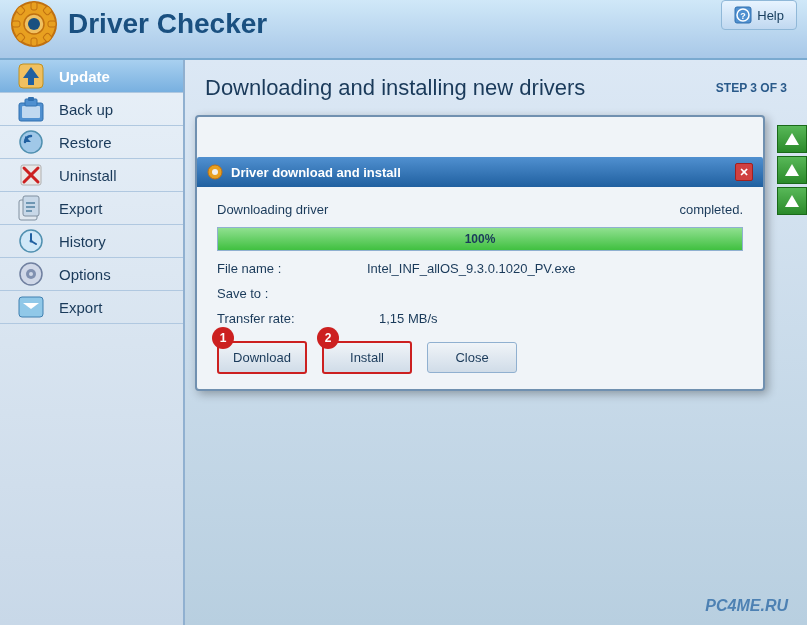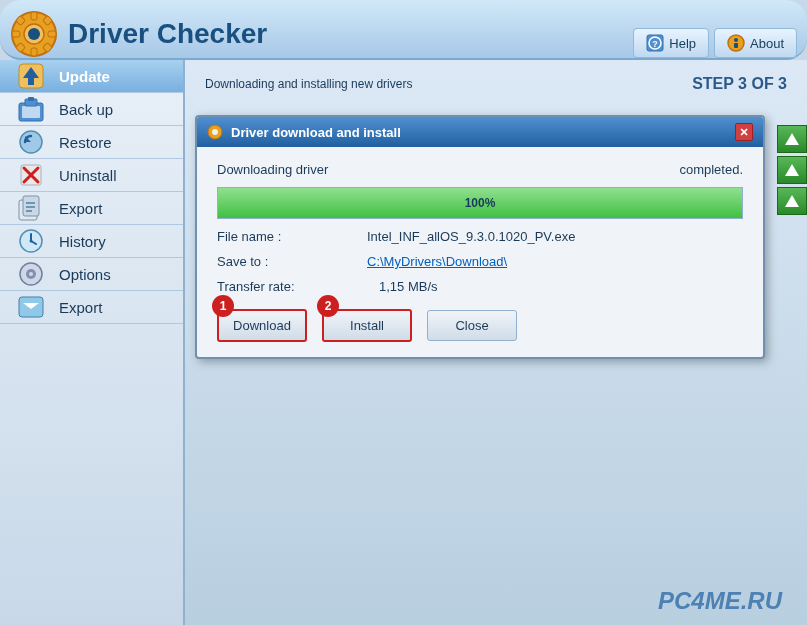--- a/index.html
+++ b/index.html
@@ -3,24 +3,23 @@
   <meta charset="utf-8">
   <style>
     * { box-sizing: border-box; margin: 0; padding: 0; }
     body { width: 807px; height: 625px; overflow: hidden; font-family: Arial, sans-serif; background: #c8d8e8; }
 
     
     #header {
       background: linear-gradient(180deg, #d0e8f8 0%, #a8c8e8 100%);
       height: 60px;
       display: flex;
-      align-items: flex-end;
+      align-items: flex-start;
       padding: 0 10px;
       border-bottom: 2px solid #7aaad0;
-      border-radius: 21px;
     }
     #header-logo {
       display: flex;
       align-items: center;
       gap: 10px;
       flex: 1;
     }
     .gear-logo {
       width: 48px;
       height: 48px;
@@ -92,25 +91,25 @@
       position: relative;
       padding: 15px 20px;
     }
     #content-header {
       display: flex;
       justify-content: space-between;
       align-items: center;
       margin-bottom: 15px;
     }
     #content-title {
+      font-size: 22px;
+      color: #1a3a5a;
+    }
+    #step-label {
       font-size: 12px;
-      color: #1a3a5a;
-    }
-    #step-label {
-      font-size: 16px;
       color: #2a5a8a;
       font-weight: bold;
     }
 
     
     #right-buttons {
       position: absolute;
       right: 0;
       top: 65px;
       display: flex;
@@ -139,20 +138,21 @@
       border-radius: 4px;
       box-shadow: 3px 3px 10px rgba(0,0,0,0.3);
     }
     #dialog-titlebar {
       background: linear-gradient(180deg, #5090d0 0%, #2060a0 100%);
       padding: 6px 10px;
       display: flex;
       align-items: center;
       gap: 8px;
       border-radius: 2px 2px 0 0;
+      margin-top: 40px;
     }
     #dialog-title-text {
       flex: 1;
       color: white;
       font-size: 13px;
       font-weight: bold;
     }
     #dialog-close-btn {
       width: 18px;
       height: 18px;
@@ -189,21 +189,21 @@
       text-decoration: underline;
     }
     .dialog-row-status {
       margin-left: auto;
       font-size: 13px;
       color: #1a3a5a;
     }
     #progress-container {
       background: white;
       border: 1px solid #90b0d0;
-      height: 32px;
+      height: 24px;
       margin-bottom: 10px;
       position: relative;
     }
     #progress-bar {
       height: 100%;
       background: linear-gradient(180deg, #90e090 0%, #40c040 100%);
       width: 100%;
     }
     #progress-text {
       position: absolute;
@@ -254,22 +254,22 @@
       min-width: 90px;
     }
     .dialog-btn.highlighted {
       border: 2px solid #cc2020;
     }
 
     
     #watermark {
       position: absolute;
       bottom: 10px;
-      right: 25px;
-      font-size: 24px;
+      right: 19px;
+      font-size: 16px;
       font-weight: bold;
       font-style: italic;
       color: #2060a0;
       opacity: 0.7;
     }
 
     
     svg { display: block; }
   </style>
 </head>
@@ -296,28 +296,20 @@
   </div>
   <div id="header-actions">
     <button class="header-btn">
       <svg width="18" height="18" viewBox="0 0 18 18">
         <rect x="1" y="1" width="16" height="16" rx="2" fill="#5090d0" stroke="#3070b0"></rect>
         <circle cx="9" cy="9" r="6" fill="none" stroke="white" stroke-width="1.5"></circle>
         <text x="9" y="13" text-anchor="middle" fill="white" font-size="9" font-weight="bold">?</text>
       </svg>
       <span>Help</span>
     </button>
-    <button class="header-btn">
-      <svg width="18" height="18" viewBox="0 0 18 18">
-        <circle cx="9" cy="9" r="8" fill="#e8a020" stroke="#c07010" stroke-width="1.5"></circle>
-        <circle cx="9" cy="6" r="2" fill="#1a5080"></circle>
-        <rect x="7" y="9" width="4" height="5" rx="1" fill="#1a5080"></rect>
-      </svg>
-      <span>About</span>
-    </button>
   </div>
 </div>
 
 <div id="main">
 
   <div id="sidebar">
 
     <div class="sidebar-item active">
       <div class="sidebar-icon">
         <svg width="28" height="28" viewBox="0 0 28 28">
@@ -450,21 +442,20 @@
         <div id="progress-container">
           <div id="progress-bar"></div>
           <span id="progress-text">100%</span>
         </div>
         <div class="dialog-row">
           <span class="dialog-row-label">File name :</span>
           <span class="dialog-row-value">Intel_INF_allOS_9.3.0.1020_PV.exe</span>
         </div>
         <div class="dialog-row">
           <span class="dialog-row-label">Save to :</span>
-          <span class="dialog-row-value link">C:\MyDrivers\Download\</span>
         </div>
         <div class="dialog-row">
           <span class="dialog-row-label">Transfer rate:</span>
           <span class="dialog-row-value" style="margin-left:12px;">1,15 MB/s</span>
         </div>
         <div id="dialog-actions">
           <div class="action-btn-wrap">
             <div class="step-badge">1</div>
             <button class="dialog-btn highlighted">Download</button>
           </div>

